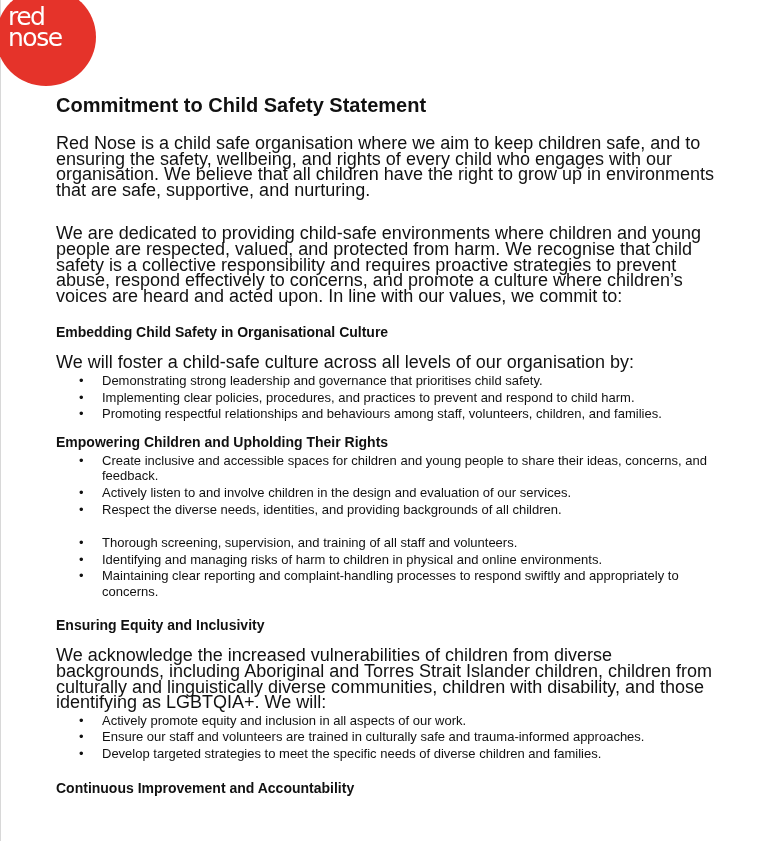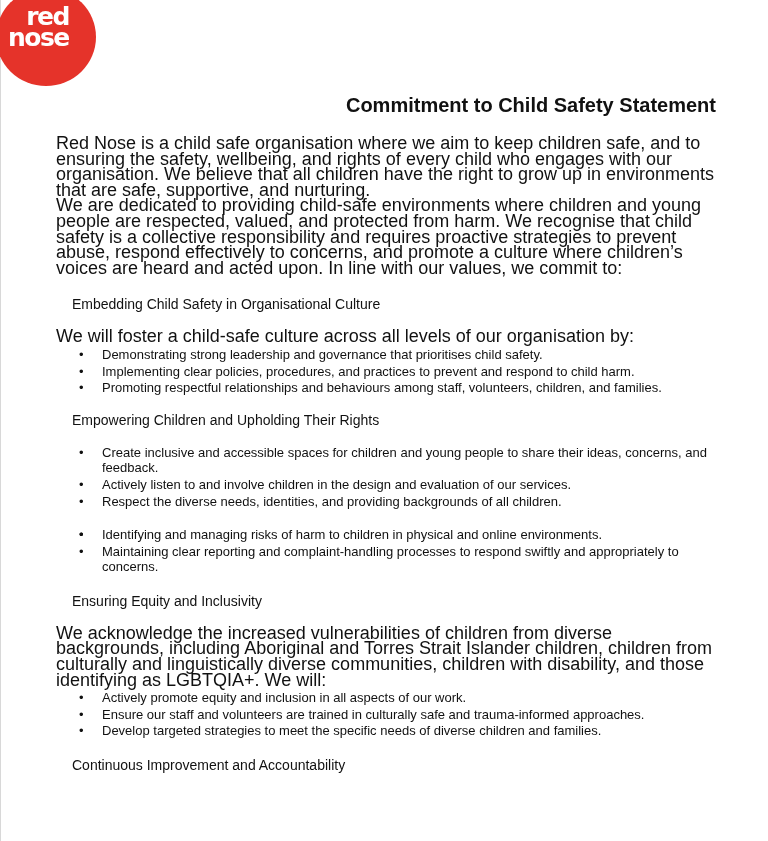--- a/index.html
+++ b/index.html
@@ -32,52 +32,51 @@
       border-radius: 50%;
       background: #e5332a;
       color: #ffffff;
       overflow: hidden;
     }
     .logo-text {
       position: absolute;
       left: 12px;
       top: 18px;
       font-family: "DejaVu Sans", sans-serif;
-      font-weight: bold;
+      font-weight: normal;
       font-size: 25px;
       line-height: 21px;
       letter-spacing: -1.5px;
-      text-align: right;
     }
     .logo-text span { display: block; }
     .content {
       position: absolute;
       left: 56px;
       top: 92px;
       width: 660px;
     }
     h1 {
       margin: 0;
-      text-align: right;
+      text-align: left;
       font-size: 20px;
       font-weight: bold;
       line-height: 26px;
       color: #111;
     }
     p {
       margin: 0;
       font-size: 18px;
       line-height: 15.6px;
     }
     .intro-1 { margin-top: 18px; }
-    .intro-2 { margin-top: 0; }
+    .intro-2 { margin-top: 28px; }
     h2 {
-      margin: 16px;
+      margin: 0;
       font-size: 14px;
-      font-weight: normal;
+      font-weight: bold;
       line-height: 17px;
     }
     .section { margin-top: 16px; }
     .section .lead { margin-top: 14px; }
     ul {
       margin: 2px 0 0 0;
       padding: 0 0 0 46px;
       list-style: none;
     }
     li {
@@ -129,21 +128,21 @@
     <h2>Empowering Children and Upholding Their Rights</h2>
     <ul>
       <li><span class="bullet">•</span><span>Create inclusive and accessible spaces for children and young people to share their ideas, concerns, and feedback.</span></li>
       <li><span class="bullet">•</span><span>Actively listen to and involve children in the design and evaluation of our services.</span></li>
       <li><span class="bullet">•</span><span>Respect the diverse needs, identities, and providing backgrounds of all children.</span></li>
     </ul>
   </div>
 
   <div class="section s3">
     <ul>
-      <li><span class="bullet">•</span></li>
+      <li><span class="bullet">•</span><span>Thorough screening, supervision, and training of all staff and volunteers.</span></li>
       <li><span class="bullet">•</span><span>Identifying and managing risks of harm to children in physical and online environments.</span></li>
       <li><span class="bullet">•</span><span>Maintaining clear reporting and complaint-handling processes to respond swiftly and appropriately to concerns.</span></li>
     </ul>
   </div>
 
   <div class="section s4">
     <h2>Ensuring Equity and Inclusivity</h2>
     <p class="lead">We acknowledge the increased vulnerabilities of children from diverse backgrounds, including Aboriginal and Torres Strait Islander children, children from culturally and linguistically diverse communities, children with disability, and those identifying as LGBTQIA+. We will:</p>
     <ul>
       <li><span class="bullet">•</span><span>Actively promote equity and inclusion in all aspects of our work.</span></li>

